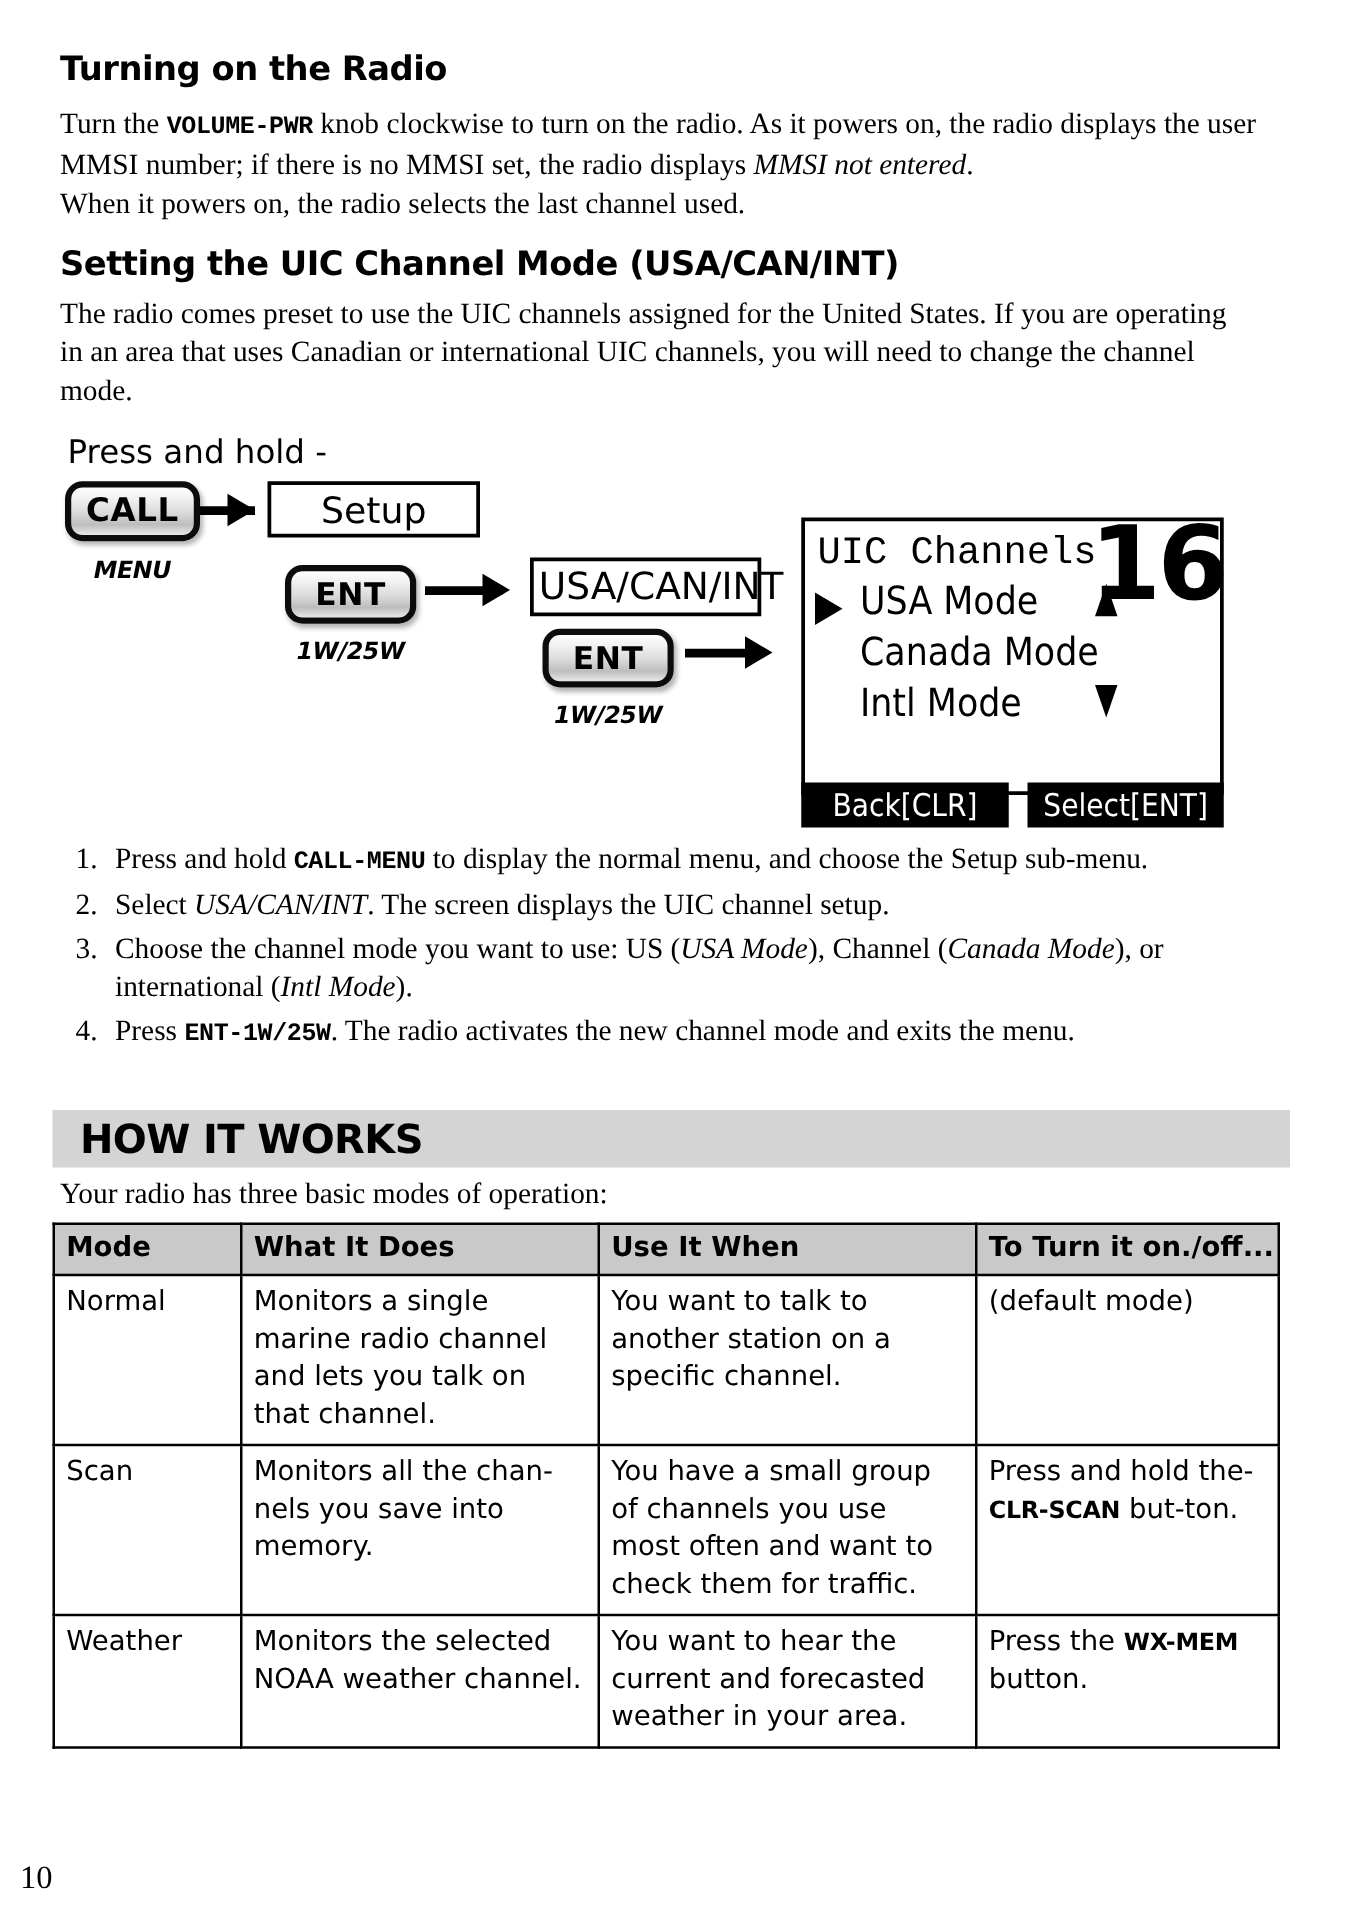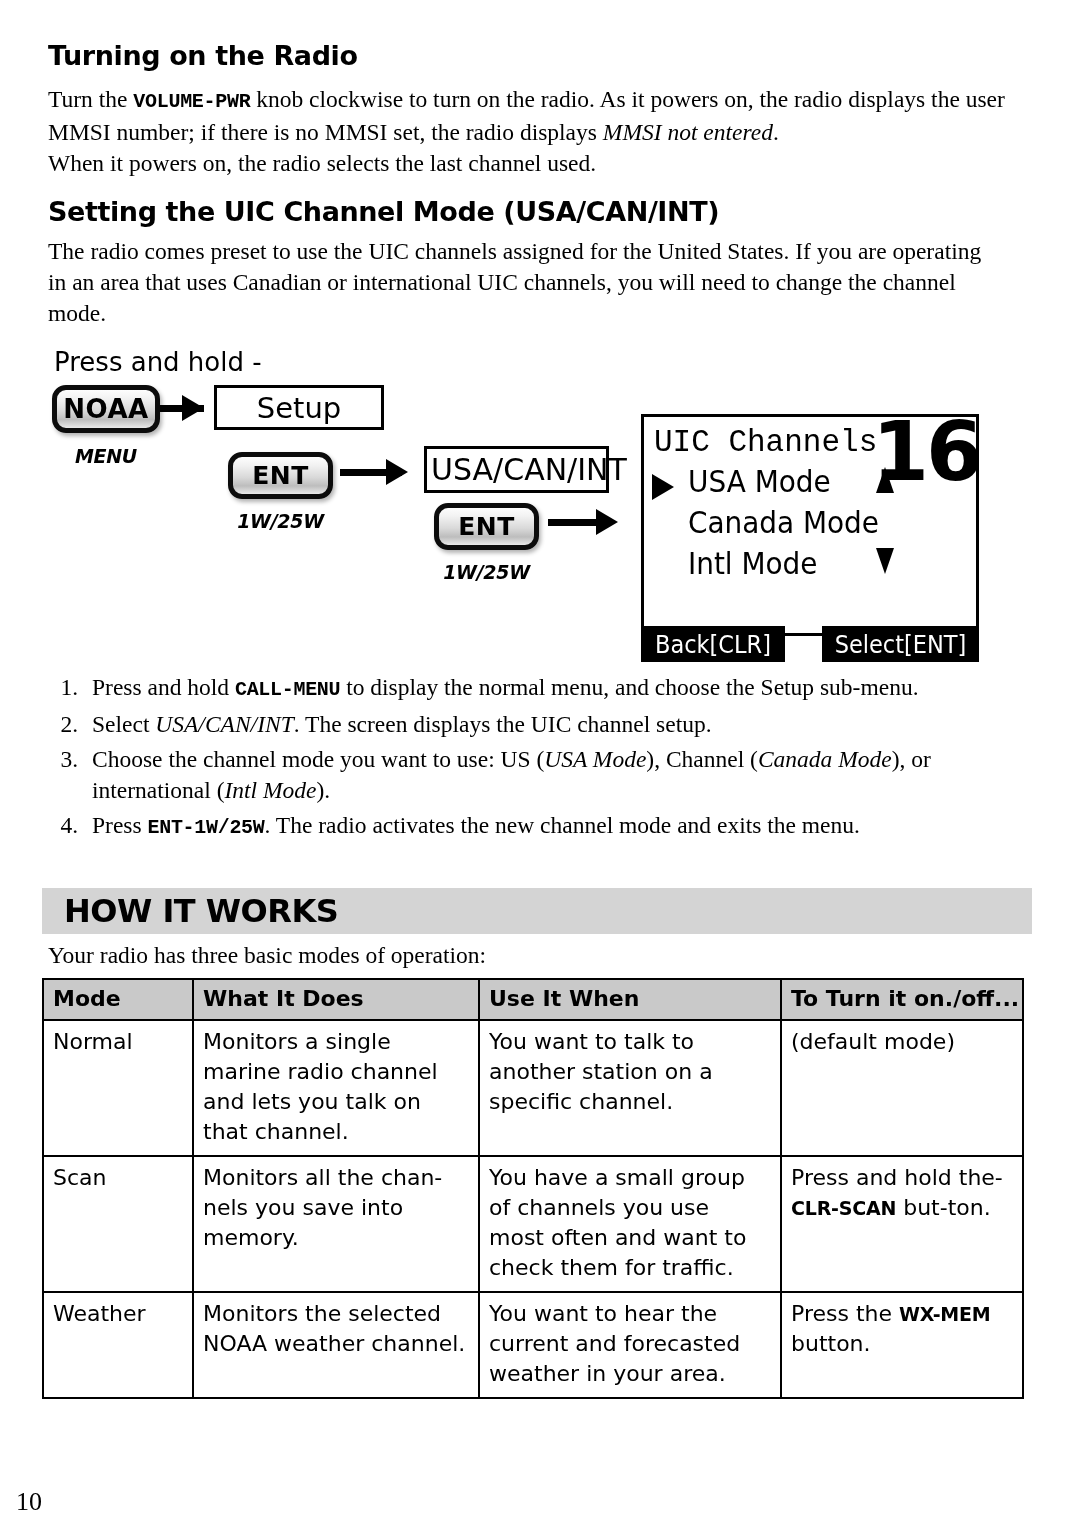--- a/index.html
+++ b/index.html
@@ -264,21 +264,21 @@
 
   <h2 class="head" style="left:48px; top:196px;">Setting the UIC Channel Mode (USA/CAN/INT)</h2>
 
   <p class="body" style="left:48px; top:236px; width:935px;">The radio comes preset to use the UIC channels assigned for the United States. If you are operating in an area that uses Canadian or international UIC channels, you will need to change the channel mode.</p>
 
   <div class="diagram" style="left:0; top:0; width:1080px; height:1532px;padding-left:21px;">
 
     <div class="caption-press" style="left:54px; top:347px;">Press and hold -</div>
 
     <div class="radiobtn" style="left:52px; top:385px; width:108px; height:48px;">
-      <span style="font-size:26px;">NOAA</span>
+      <span style="font-size:26px;">CALL</span>
     </div>
     <div class="btn-sub" style="left:52px; top:445px; width:108px;">MENU</div>
 
     <div class="arrow-line" style="left:160px; top:405px; width:44px;"></div>
     <div class="arrow-head" style="left:182px; top:395px;"></div>
 
     <div class="menubox" style="left:214px; top:385px; width:170px; height:45px; justify-content:center; font-size:29px;">
       <span>Setup</span>
     </div>
 
@@ -311,21 +311,21 @@
       <div class="lcd-cursor" style="left:8px; top:57px;"></div>
       <div class="lcd-item" style="left:44px; top:46px;">USA Mode</div>
 
       <div class="lcd-item" style="left:44px; top:87px;">Canada Mode</div>
 
       <div class="lcd-item" style="left:44px; top:128px;">Intl Mode</div>
 
       <div class="lcd-up" style="left:232px; top:50px;"></div>
       <div class="lcd-down" style="left:232px; top:131px;"></div>
 
-      <div class="lcd-softkey" style="left:-3px; bottom:-29px; width:144px; height:36px;">Back[CLR]</div>
+      <div class="lcd-softkey" style="left:-3px; bottom:-29px; width:166px; height:36px;">Back[CLR]</div>
       <div class="lcd-softkey" style="right:-3px; bottom:-29px; width:157px; height:36px;">Select[ENT]</div>
     </div>
   </div>
 
   <ol class="steps" style="left:48px; top:672px; width:960px;">
 
     <li>
       <span class="num">1.</span><span>Press and hold </span><span class="b">CALL-MENU</span><span> to display the normal menu, and choose the Setup sub-menu.</span>
     </li>
 

